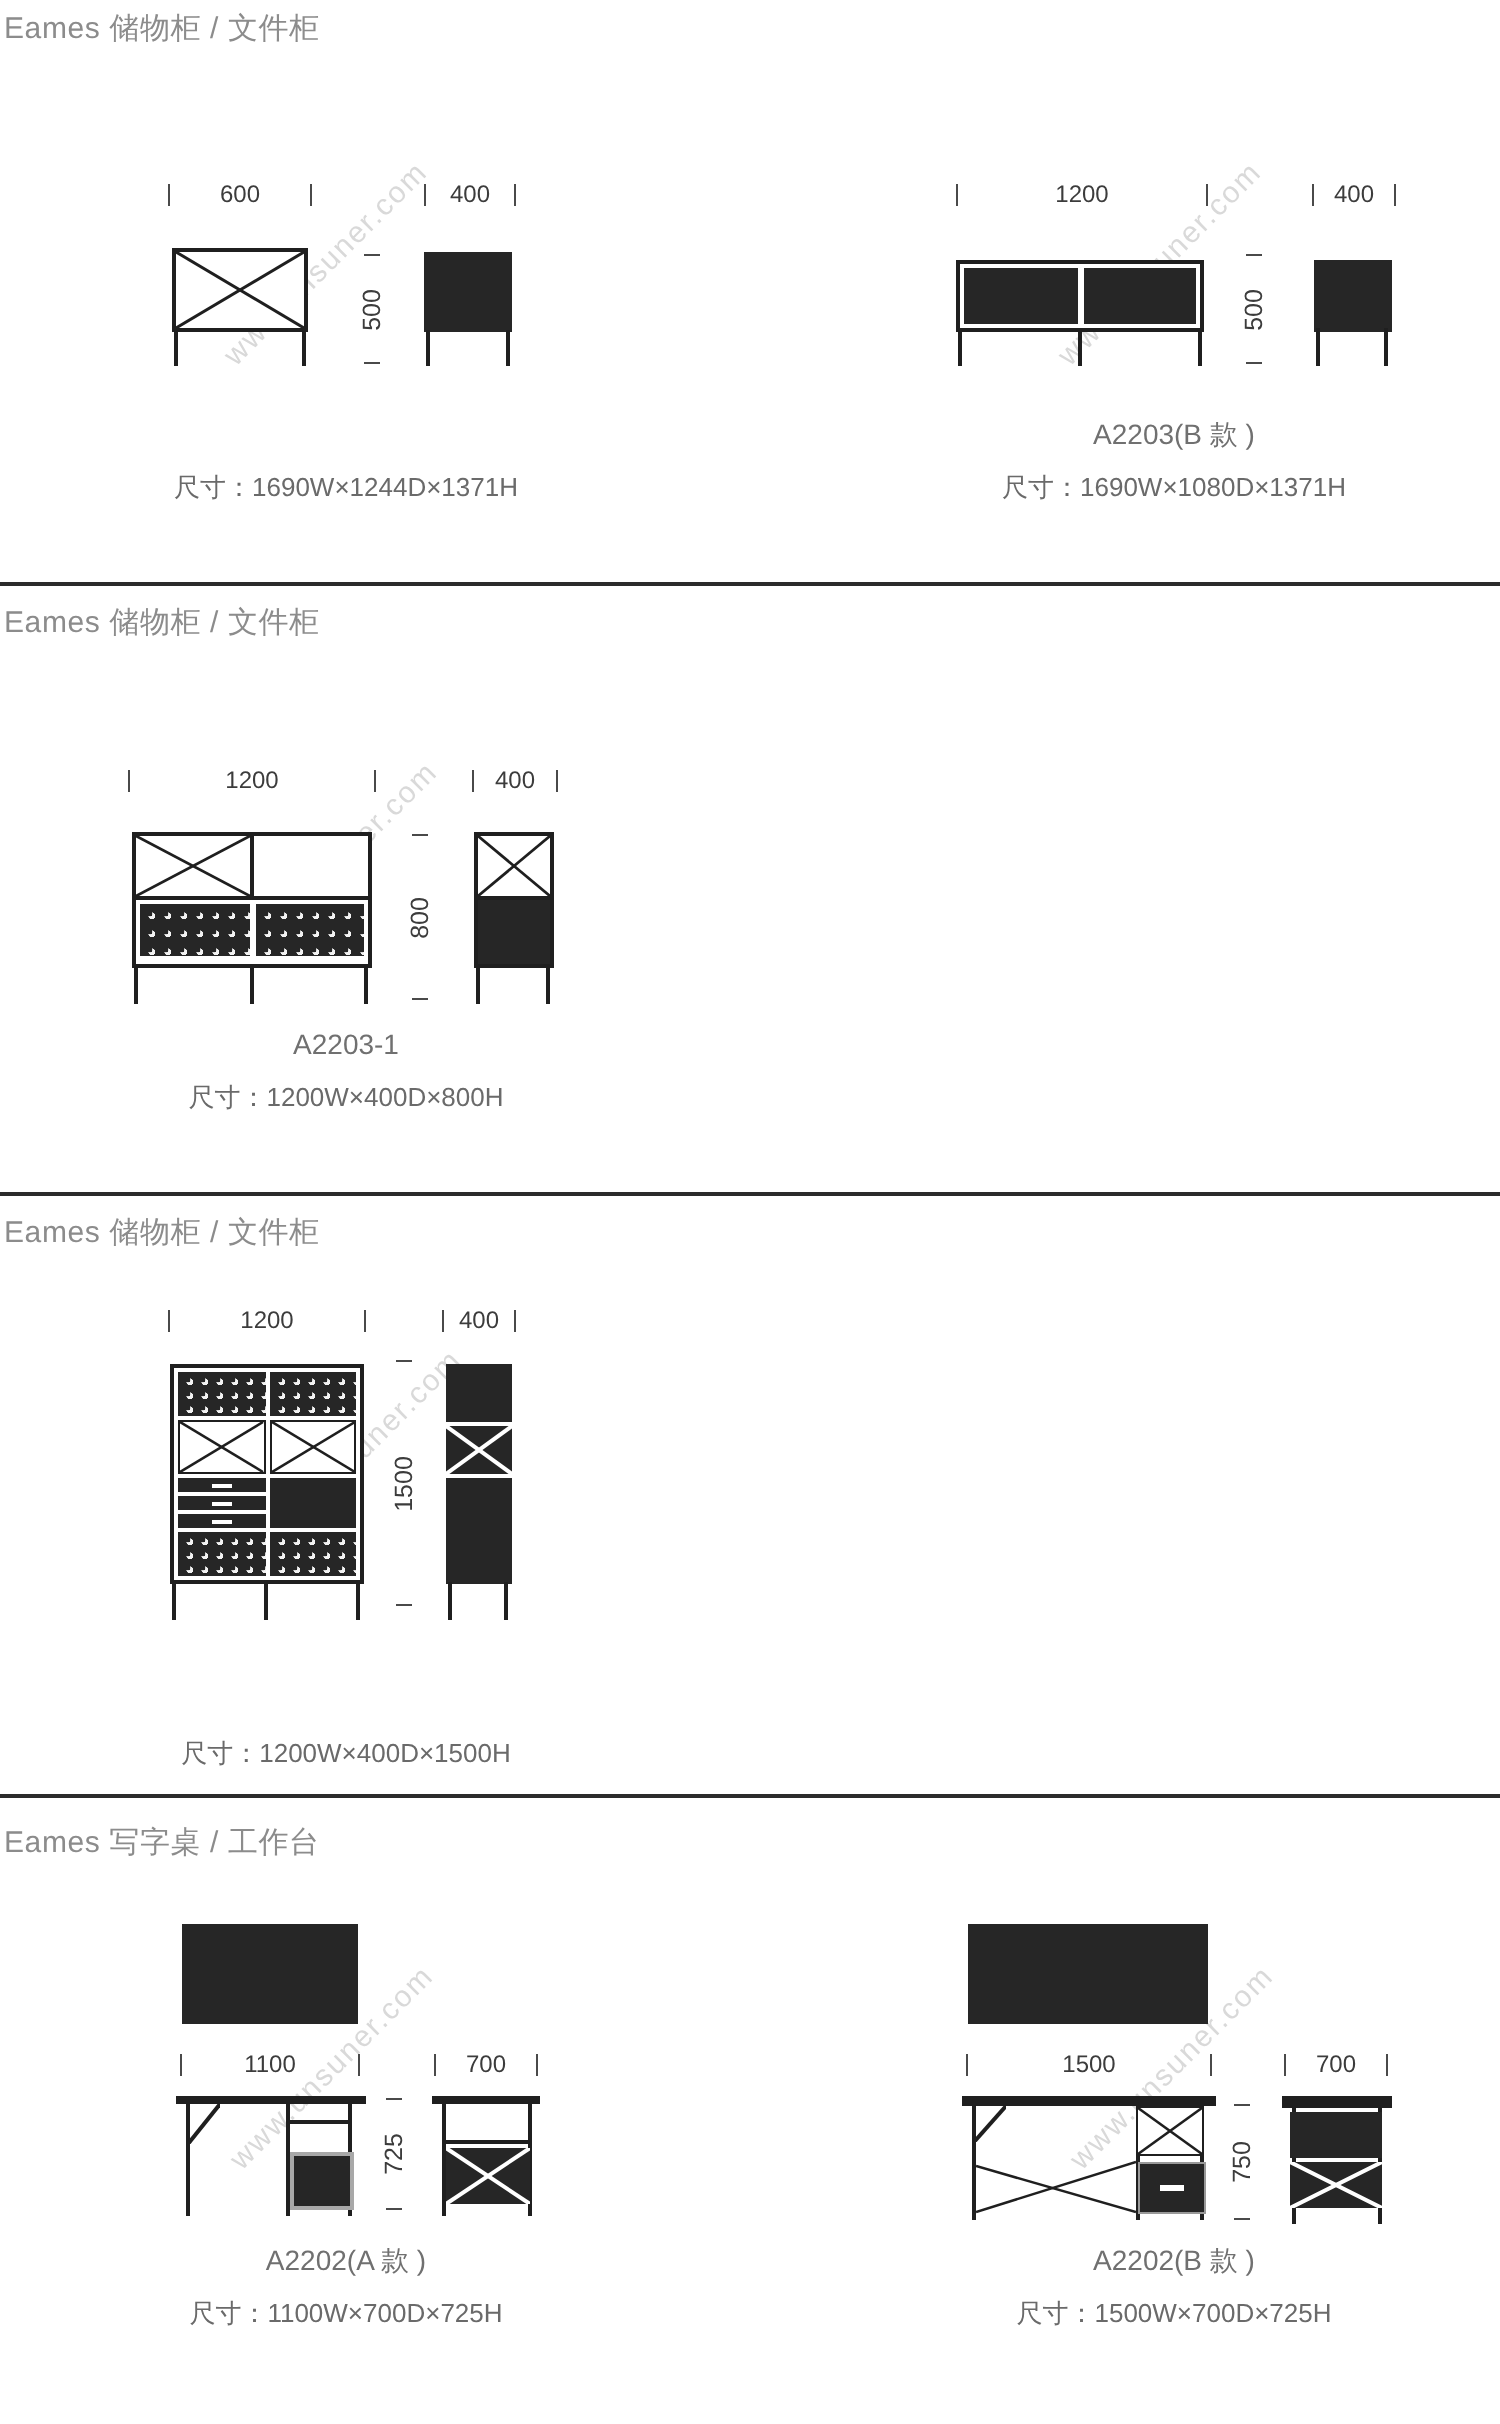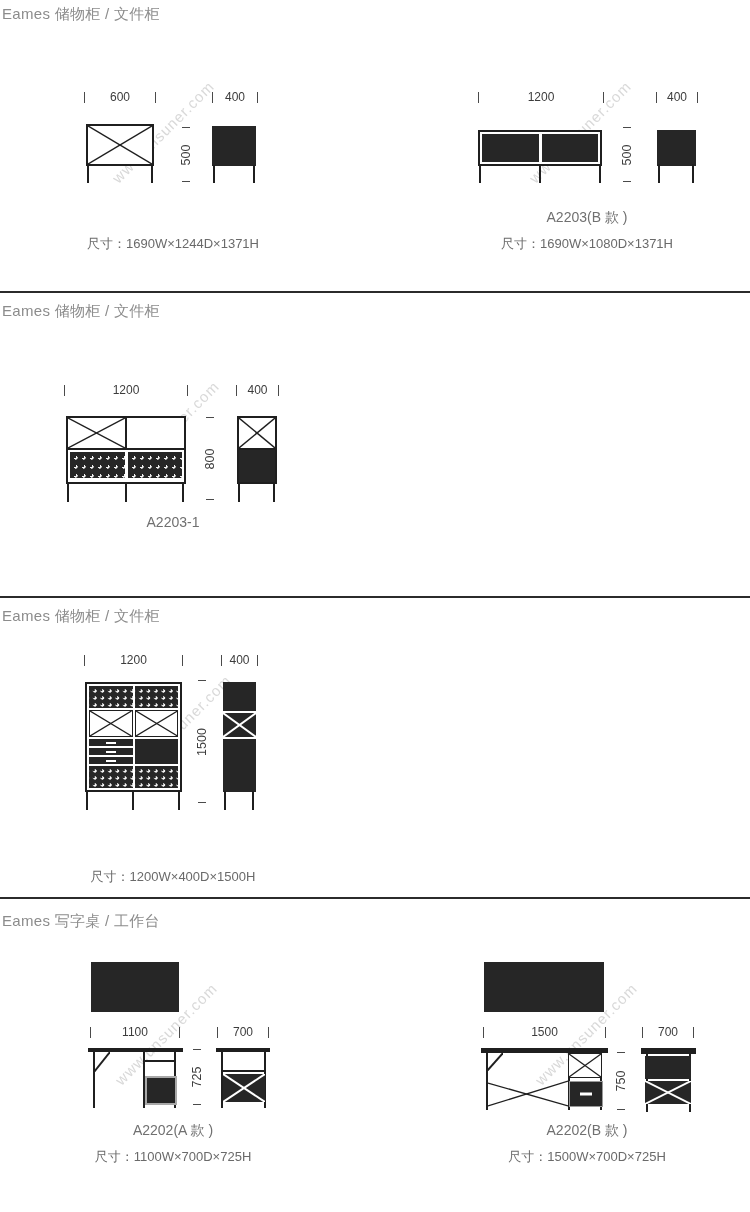--- a/index.html
+++ b/index.html
@@ -151,20 +151,21 @@
       <svg class="xsvg" viewBox="0 0 100 100" preserveAspectRatio="none">
         <line x1="0" y1="0" x2="100" y2="100" stroke="#1f1f1f" stroke-width="1.4" vector-effect="non-scaling-stroke"></line>
         <line x1="0" y1="100" x2="100" y2="0" stroke="#1f1f1f" stroke-width="1.4" vector-effect="non-scaling-stroke"></line>
       </svg>
     </div>
     <div style="height:32px;background:#262626"></div>
   </div>
   <div class="leg" style="left:238px;top:483px;height:19px"></div>
   <div class="leg" style="left:273px;top:483px;height:19px"></div>
   <div class="pname" style="left:23px;top:514px">A2203-1</div>
+  <div class="psize" style="left:3px;top:540px">尺寸：1200W×400D×800H</div>
 
   <div class="divider" style="top:596px"></div>
 
   <div class="sec-header" style="top:607px">Eames 储物柜 / 文件柜</div>
 
   <div class="hdim" style="left:84px;top:653px;width:99px">
     <span class="tick"></span>
     <span class="num">1200</span>
     <span class="tick"></span>
   </div>

